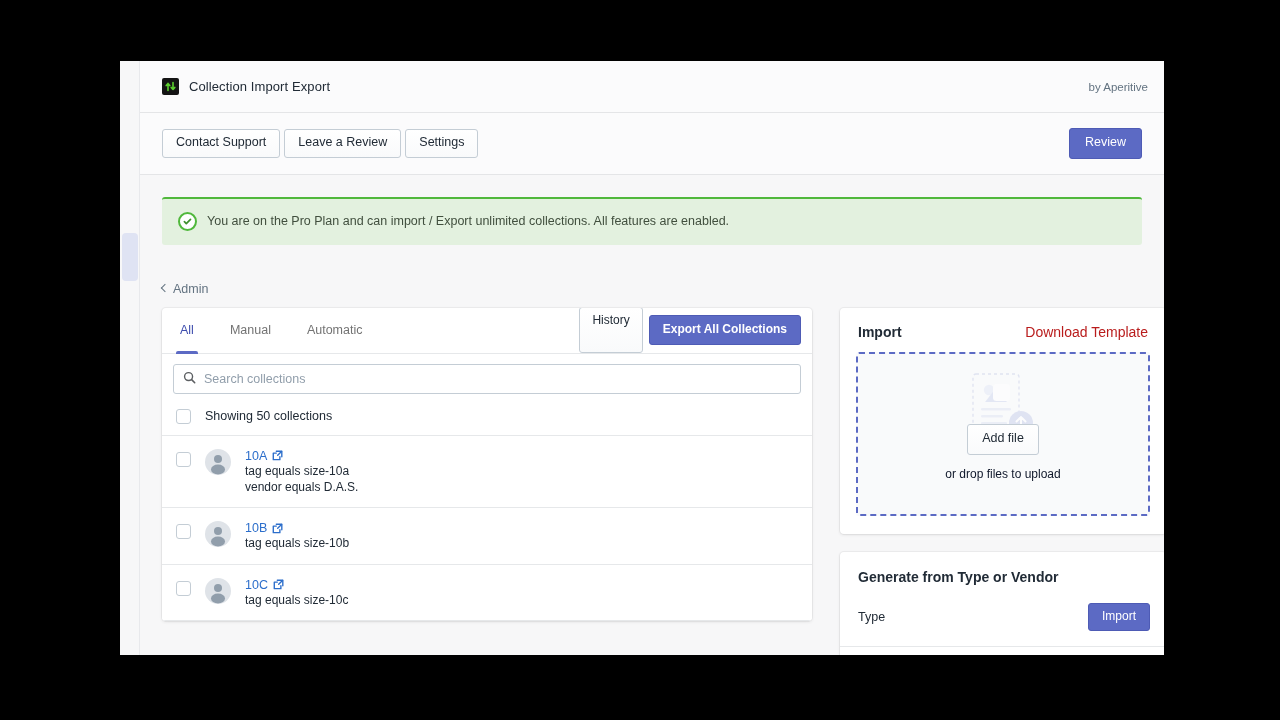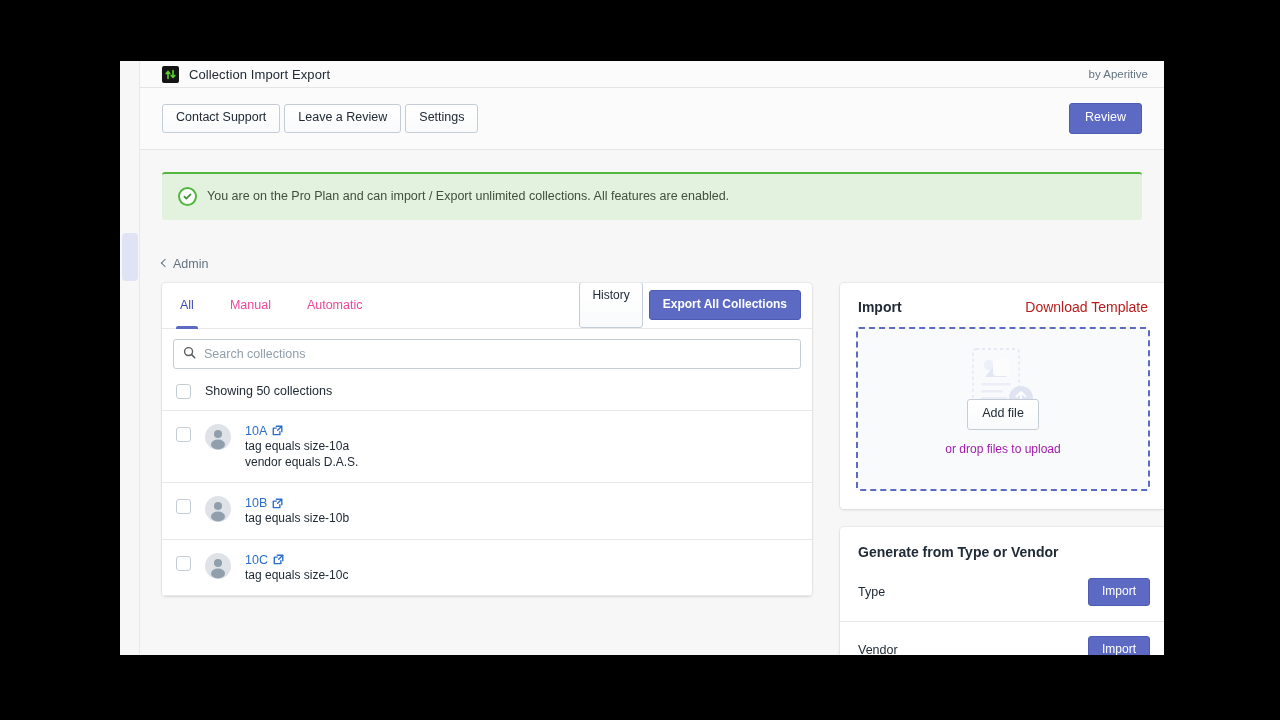--- a/index.html
+++ b/index.html
@@ -57,21 +57,21 @@
     position: absolute;
     left: 20px;
     top: 0;
     width: 1024px;
     height: 100%;
     background: #f7f7f8;
   }
 
   
   .appbar {
-    height: 27px;
+    height: 52px;
     background: #fbfbfc;
     border-bottom: 1px solid #e4e5e7;
     display: flex;
     align-items: center;
     padding: 0 16px 0 22px;
     justify-content: space-between;
   }
   .appbar-left { display: flex; align-items: center; gap: 10px; }
   .app-icon {
     width: 17px; height: 17px;
@@ -198,21 +198,21 @@
     align-items: center;
     justify-content: space-between;
     border-bottom: 1px solid #e6e8ea;
     padding-right: 11px;
     height: 46px;
   }
   .tabs { display: flex; height: 100%; }
   .tab {
     position: relative;
     font-size: 12.5px;
-    color: #ec4899;
+    color: #737373;
     padding: 0 18px;
     display: flex;
     align-items: center;
     cursor: pointer;
     height: 100%;
   }
   .tab.active { color: #3f4eae; font-weight: normal; }
   .tab.active::after {
     content: "";
     position: absolute;
@@ -360,21 +360,21 @@
     border-radius: 3px;
     padding: 7px 14px 8px;
     cursor: pointer;
     position: relative;
     z-index: 2;
     margin-top: 38px;
     line-height: 1.1;
   }
   .dz-hint {
     font-size: 12px;
-    color: #a21caf;
+    color: #0f172a;
     margin-top: 12px;
     position: relative;
     z-index: 2;
   }
 
   .gen-card { margin-top: 18px; }
   .gen-title {
     font-size: 14px;
     color: #212b36;
     font-weight: bold;

